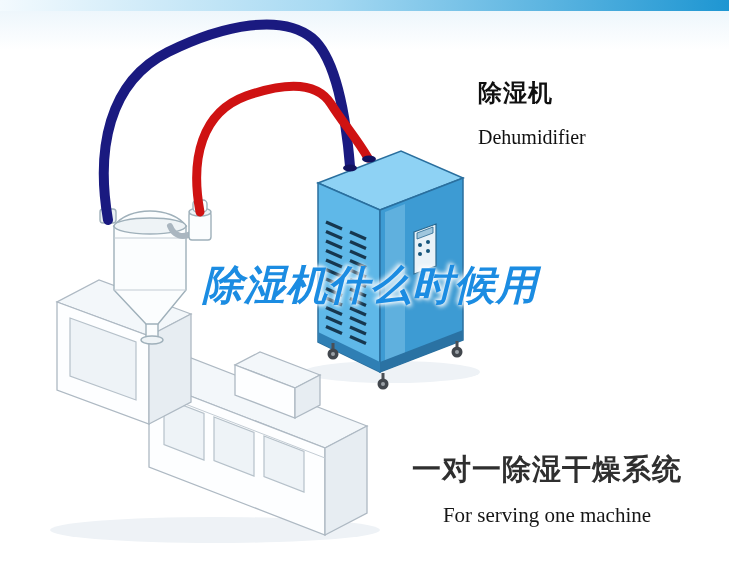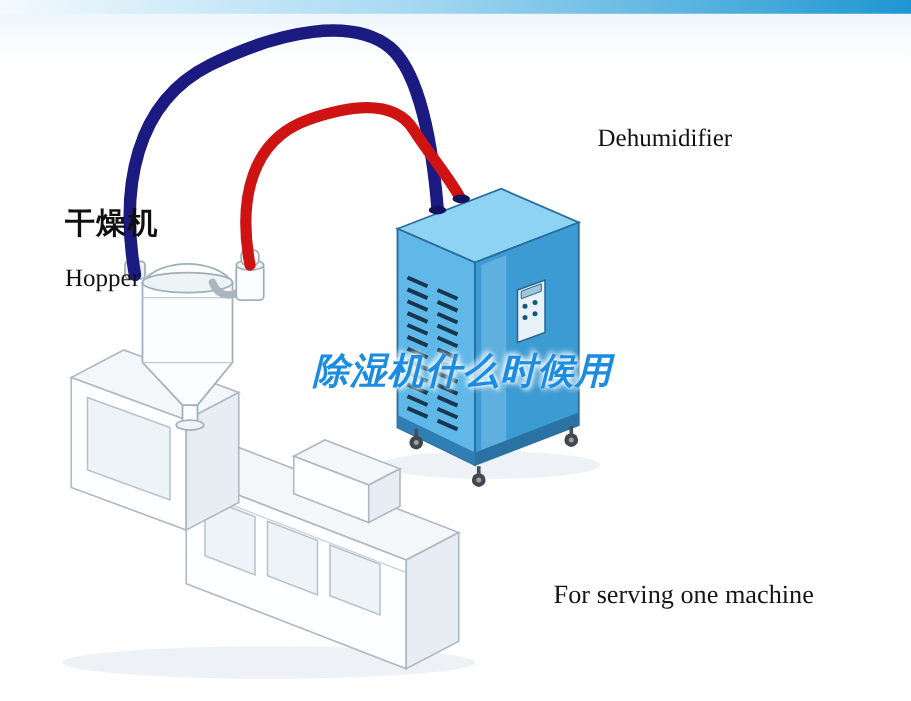--- a/index.html
+++ b/index.html
@@ -10,23 +10,23 @@
            background:linear-gradient(90deg,#f3fafe 0%, #a6d9f2 45%, var(--header-blue,#1e96d2) 100%); }
   svg.diagram { position:absolute; left:0; top:0; }
 
   .label { position:absolute; color:#101010; line-height:1.1; }
   .label .cn { font-weight:700; font-size:24px; letter-spacing:1px; }
   .label .en { font-family:"Liberation Serif", serif; font-size:20px; margin-top:20px; }
   .label-dryer { left:52px; top:166px; }
   .label-dehu  { left:478px; top:80px; }
 
   .watermark { position:absolute; left:150px; top:258px; width:440px; text-align:center;
-           font-size:29px; font-weight:700; font-style:italic; letter-spacing:1px;
+           font-size:41px; font-weight:700; font-style:italic; letter-spacing:1px;
            color:var(--watermark-blue,#1b8ce2);
-           text-shadow:0 0 3px #fff, 2px 2px 4px rgba(255,255,255,.85), -2px -2px 4px rgba(255,255,255,.85);margin-top:19px; }
+           text-shadow:0 0 3px #fff, 2px 2px 4px rgba(255,255,255,.85), -2px -2px 4px rgba(255,255,255,.85); }
 
   .caption { position:absolute; left:402px; top:450px; width:290px; text-align:center; }
   .cap-cn { font-size:29px; font-weight:700; letter-spacing:1px; color:#2f2f2f; }
   .cap-en { font-family:"Liberation Serif", serif; font-size:21px; color:#161616; margin-top:13px;text-align:center; }
 
   
   .m-top   { fill:#f3f7fa; stroke:#aeb9c3; stroke-width:1.3; }
   .m-front { fill:#fdfeff; stroke:#aeb9c3; stroke-width:1.3; }
   .m-side  { fill:#e7edf2; stroke:#aeb9c3; stroke-width:1.3; }
   .m-panel { fill:#eef3f7; stroke:#b6c1ca; stroke-width:1.2; }
@@ -135,27 +135,25 @@
           <circle class="wheel-hub" cx="457" cy="352" r="2"></circle>
       </g>
     </g>
 
     <path class="pipe-blue" d="M108,220 C96,150 108,82 168,52 C225,24 282,14 312,38 C336,58 346,118 350,166"></path>
     <path class="pipe-red" d="M200,212 C190,158 202,112 246,96 C283,83 316,80 331,104 C343,123 358,140 368,158"></path>
     <ellipse class="stub" cx="350" cy="168" rx="7" ry="3.5"></ellipse>
     <ellipse class="stub" cx="369" cy="159" rx="7" ry="3.5"></ellipse>
   </svg>
 
-  <div class="label label-dryer">
-    <div class="cn">干燥机</div>
-    <div class="en">Hopper</div>
-  </div>
 
   <div class="label label-dehu">
+    <div class="cn">除湿机</div>
     <div class="en">Dehumidifier</div>
   </div>
 
   <div class="watermark">除湿机什么时候用</div>
 
   <div class="caption">
+    <div class="cap-cn">一对一除湿干燥系统</div>
     <div class="cap-en">For serving one machine</div>
   </div>
 </div>
 
 </body></html>

